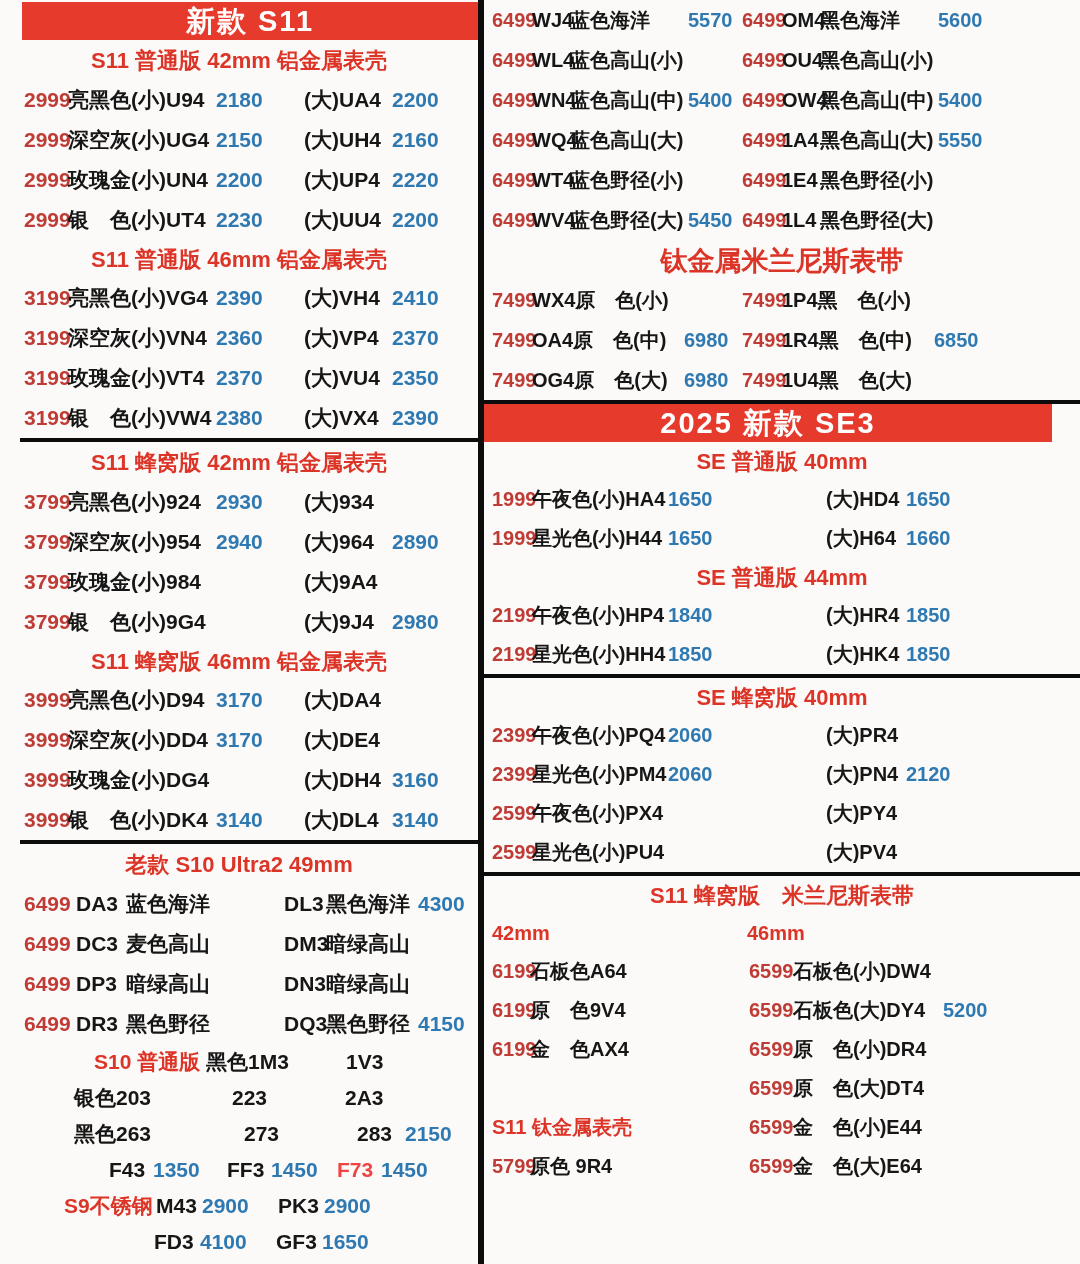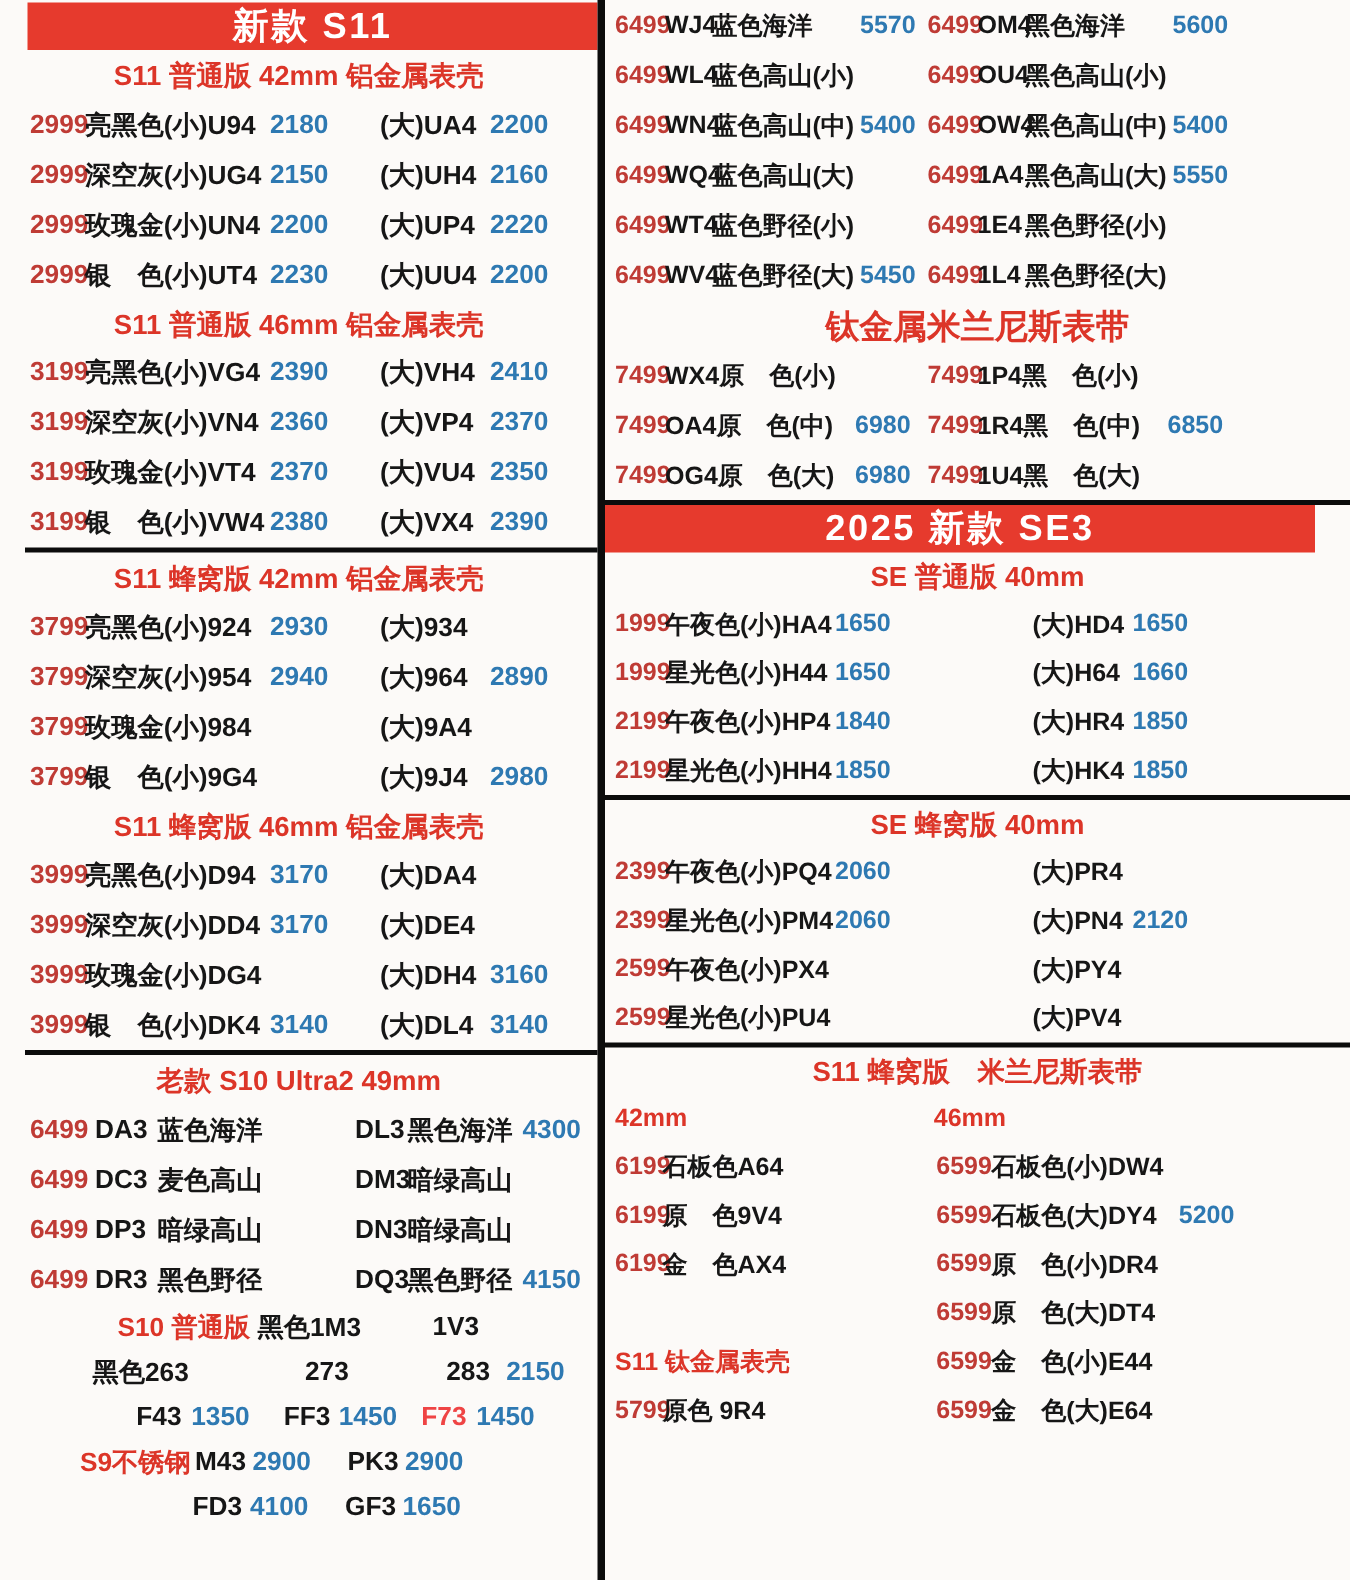--- a/index.html
+++ b/index.html
@@ -212,20 +212,25 @@
         <span class="cell" style="color: rgb(22, 22, 22); width: 42px;">DQ3</span>
         <span class="cell" style="color: rgb(22, 22, 22); width: 92px;">黑色野径</span>
         <span class="cell" style="color: rgb(46, 121, 178); flex: 1 1 0%;">4150</span>
       </div>
       <div class="row" style="height: 36px;">
         <span class="cell" style="color: rgb(220, 53, 40); width: 112px; margin-left: 70px;">S10 普通版</span>
         <span class="cell" style="color: rgb(22, 22, 22); width: 108px;">黑色1M3</span>
         <span class="cell" style="color: rgb(22, 22, 22); flex: 1 1 0%; margin-left: 32px;">1V3</span>
       </div>
       <div class="row" style="height: 36px;">
+        <span class="cell" style="color: rgb(22, 22, 22); width: 108px; margin-left: 50px;">银色203</span>
+        <span class="cell" style="color: rgb(22, 22, 22); width: 58px; margin-left: 50px;">223</span>
+        <span class="cell" style="color: rgb(22, 22, 22); flex: 1 1 0%; margin-left: 55px;">2A3</span>
+      </div>
+      <div class="row" style="height: 36px;">
         <span class="cell" style="color: rgb(22, 22, 22); width: 108px; margin-left: 50px;">黑色263</span>
         <span class="cell" style="color: rgb(22, 22, 22); width: 58px; margin-left: 62px;">273</span>
         <span class="cell" style="color: rgb(22, 22, 22); width: 42px; margin-left: 55px;">283</span>
         <span class="cell" style="color: rgb(46, 121, 178); flex: 1 1 0%; margin-left: 6px;">2150</span>
       </div>
       <div class="row" style="height: 36px;">
         <span class="cell" style="color: rgb(22, 22, 22); width: 44px; margin-left: 85px;">F43</span>
         <span class="cell" style="color: rgb(46, 121, 178); width: 58px;">1350</span>
         <span class="cell" style="color: rgb(22, 22, 22); width: 44px; margin-left: 16px;">FF3</span>
         <span class="cell" style="color: rgb(46, 121, 178); width: 58px;">1450</span>
@@ -343,20 +348,21 @@
         <span class="cell" style="color: rgb(22, 22, 22); width: 80px;">(大)HD4</span>
         <span class="cell" style="color: rgb(46, 121, 178); flex: 1 1 0%;">1650</span>
       </div>
       <div class="row" style="height: 39px;">
         <span class="cell" style="color: rgb(191, 59, 53); width: 40px;">1999</span>
         <span class="cell" style="color: rgb(22, 22, 22); width: 136px;">星光色(小)H44</span>
         <span class="cell" style="color: rgb(46, 121, 178); width: 158px;">1650</span>
         <span class="cell" style="color: rgb(22, 22, 22); width: 80px;">(大)H64</span>
         <span class="cell" style="color: rgb(46, 121, 178); flex: 1 1 0%;">1660</span>
       </div>
+      <div class="sh" style="height: 38px; line-height: 40px;">SE 普通版 44mm</div>
       <div class="row" style="height: 39px;">
         <span class="cell" style="color: rgb(191, 59, 53); width: 40px;">2199</span>
         <span class="cell" style="color: rgb(22, 22, 22); width: 136px;">午夜色(小)HP4</span>
         <span class="cell" style="color: rgb(46, 121, 178); width: 158px;">1840</span>
         <span class="cell" style="color: rgb(22, 22, 22); width: 80px;">(大)HR4</span>
         <span class="cell" style="color: rgb(46, 121, 178); flex: 1 1 0%;">1850</span>
       </div>
       <div class="row" style="height: 39px;">
         <span class="cell" style="color: rgb(191, 59, 53); width: 40px;">2199</span>
         <span class="cell" style="color: rgb(22, 22, 22); width: 136px;">星光色(小)HH4</span>

